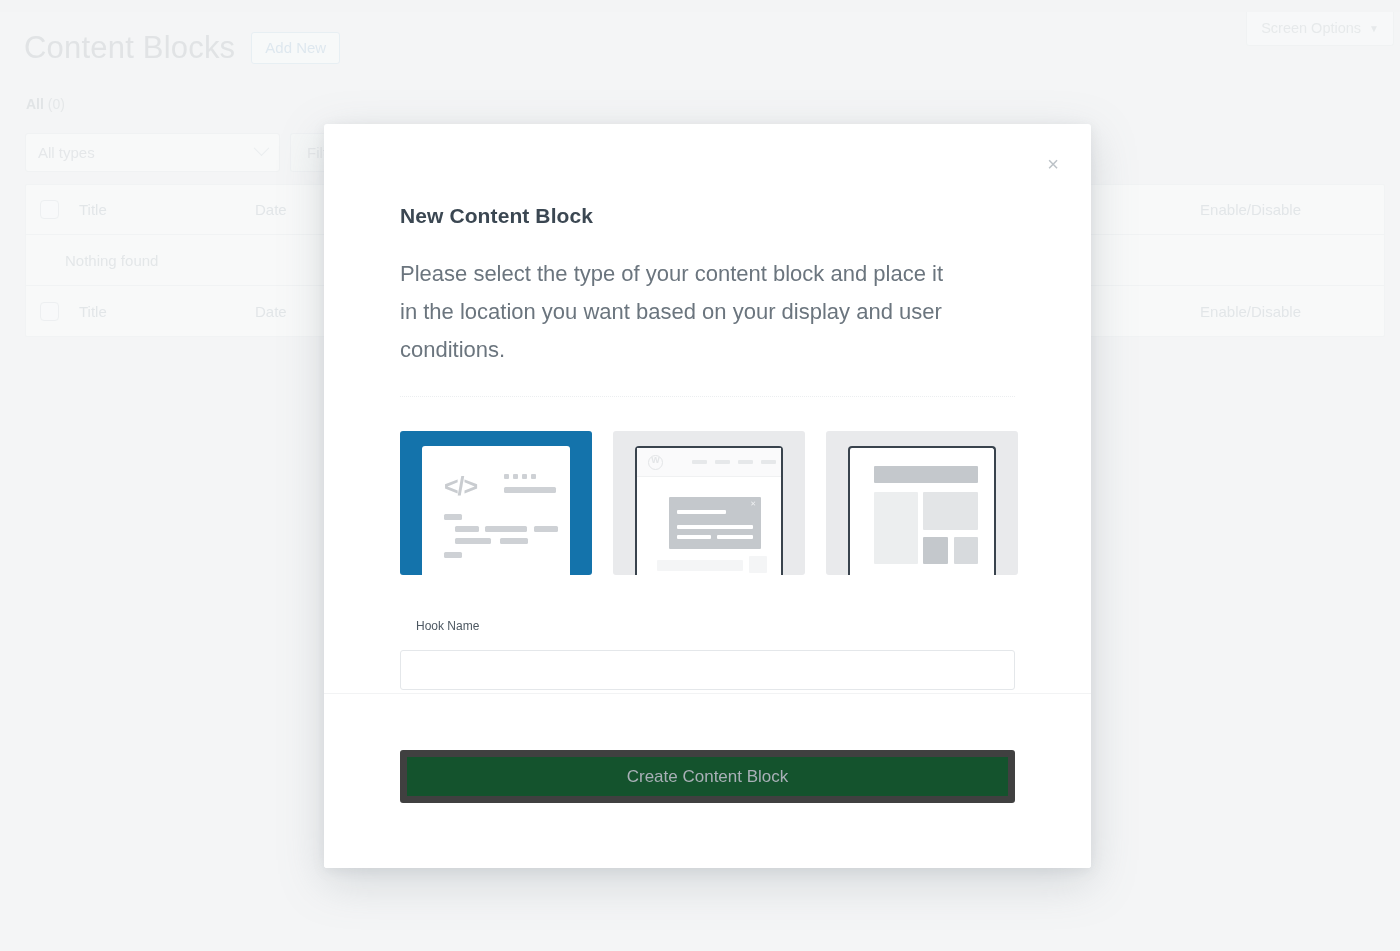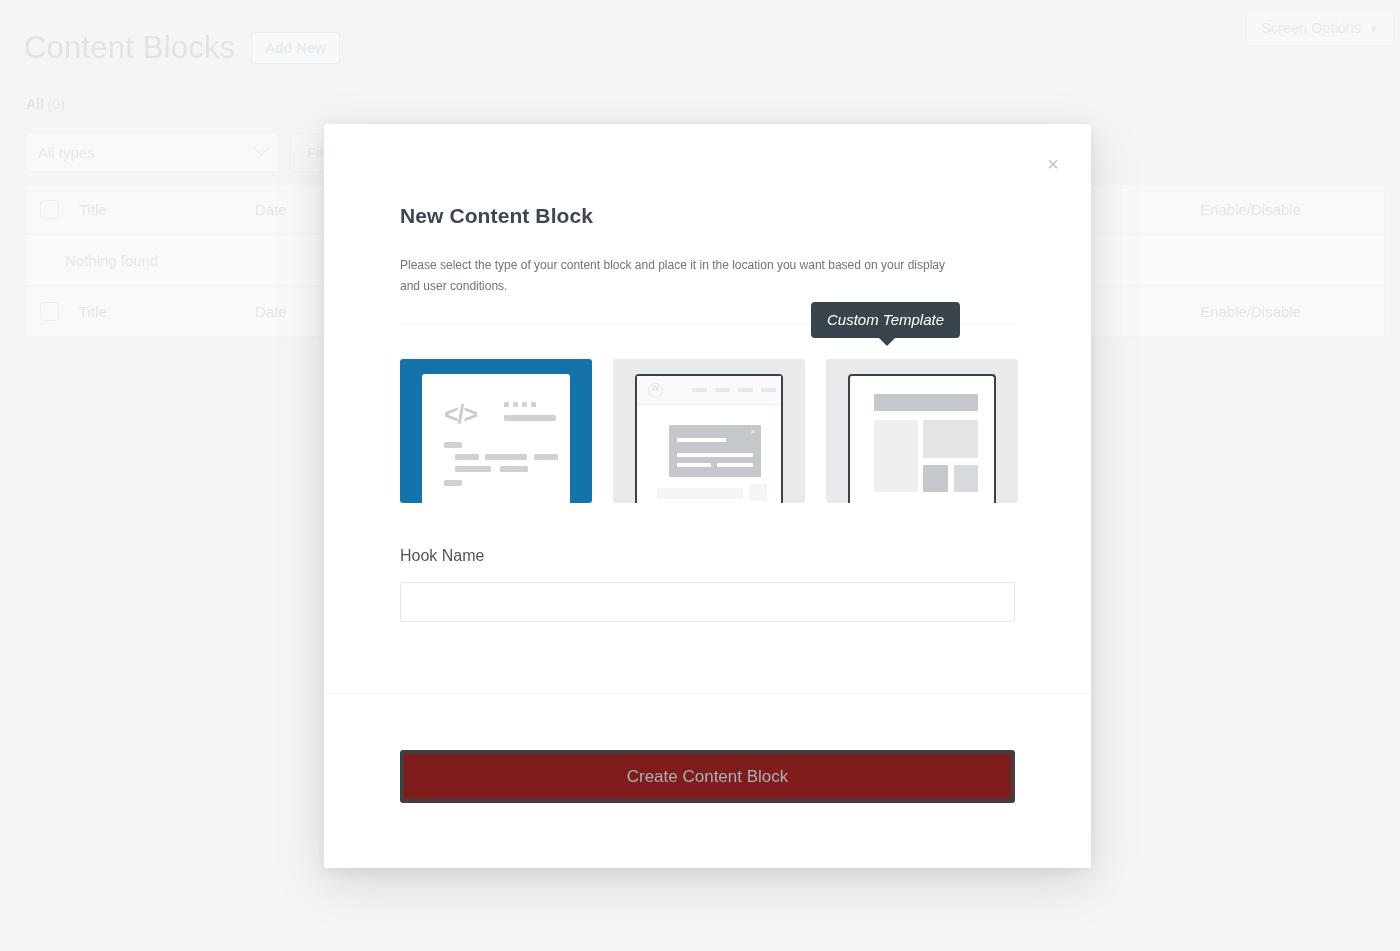--- a/index.html
+++ b/index.html
@@ -191,21 +191,21 @@
 
   #modal-title {
     font-size: 21px;
     font-weight: 700;
     color: #3b4752;
     letter-spacing: .1px;
   }
 
   #modal-desc {
     margin-top: 27px;
-    font-size: 12px;
+    font-size: 22px;
     line-height: 1.72;
     color: #6b757e;
     max-width: 560px;
   }
 
   #divider {
     margin-top: 28px;
     border-top: 1px dotted #eceef0;
     height: 0;
   }
@@ -316,22 +316,23 @@
     bottom: -8px;
     margin-left: -8px;
     border-left: 9px solid transparent;
     border-right: 9px solid transparent;
     border-top: 9px solid #3a444d;
   }
 
   
   #hook-label {
     margin-top: 44px;
-    font-size: 16px;
+    font-size: 12px;
     color: #4d5862;
+    margin-left: 16px;
   }
   #hook-input {
     margin-top: 17px;
     width: 615px;
     height: 40px;
     border: 1px solid #e4e7ea;
     border-radius: 3px;
     background: #fff;
     font-size: 15px;
     padding: 0 12px;
@@ -348,23 +349,23 @@
     bottom: 0;
     border-top: 1px solid #f2f3f4;
     background: #fff;
   }
   #create-btn {
     position: absolute;
     left: 76px;
     top: 56px;
     width: 615px;
     height: 53px;
-    border: 4px solid #404040;
-    border-radius: 3px;
-    background: #7f1d1d;
+    border: 7px solid #404040;
+    border-radius: 3px;
+    background: #14532d;
     color: #a9b0b7;
     font-size: 17px;
     font-family: "Liberation Sans", sans-serif;
   }
 </style>
 </head>
 <body>
 
 <div id="backdrop-page">
 
@@ -476,21 +477,20 @@
         <div class="card plain">
           <div class="frame">
             <span class="lay" style="left:24px;top:18px;width:104px;height:17px;background:#c4c8cc;"></span>
             <span class="lay" style="left:24px;top:44px;width:44px;height:72px;background:#eceeef;"></span>
             <span class="lay" style="left:73px;top:44px;width:55px;height:38px;background:#e3e5e7;"></span>
             <span class="lay" style="left:73px;top:89px;width:25px;height:27px;background:#c4c8cc;"></span>
             <span class="lay" style="left:104px;top:89px;width:24px;height:27px;background:#d7dadd;"></span>
           </div>
         </div>
 
-        <div id="tooltip">Custom Template</div>
       </div>
 
       <div id="hook-label">Hook Name</div>
       <input id="hook-input" type="text" placeholder="" style="">
     </div>
 
     <div id="modal-footer">
       <button id="create-btn">Create Content Block</button>
     </div>
 

